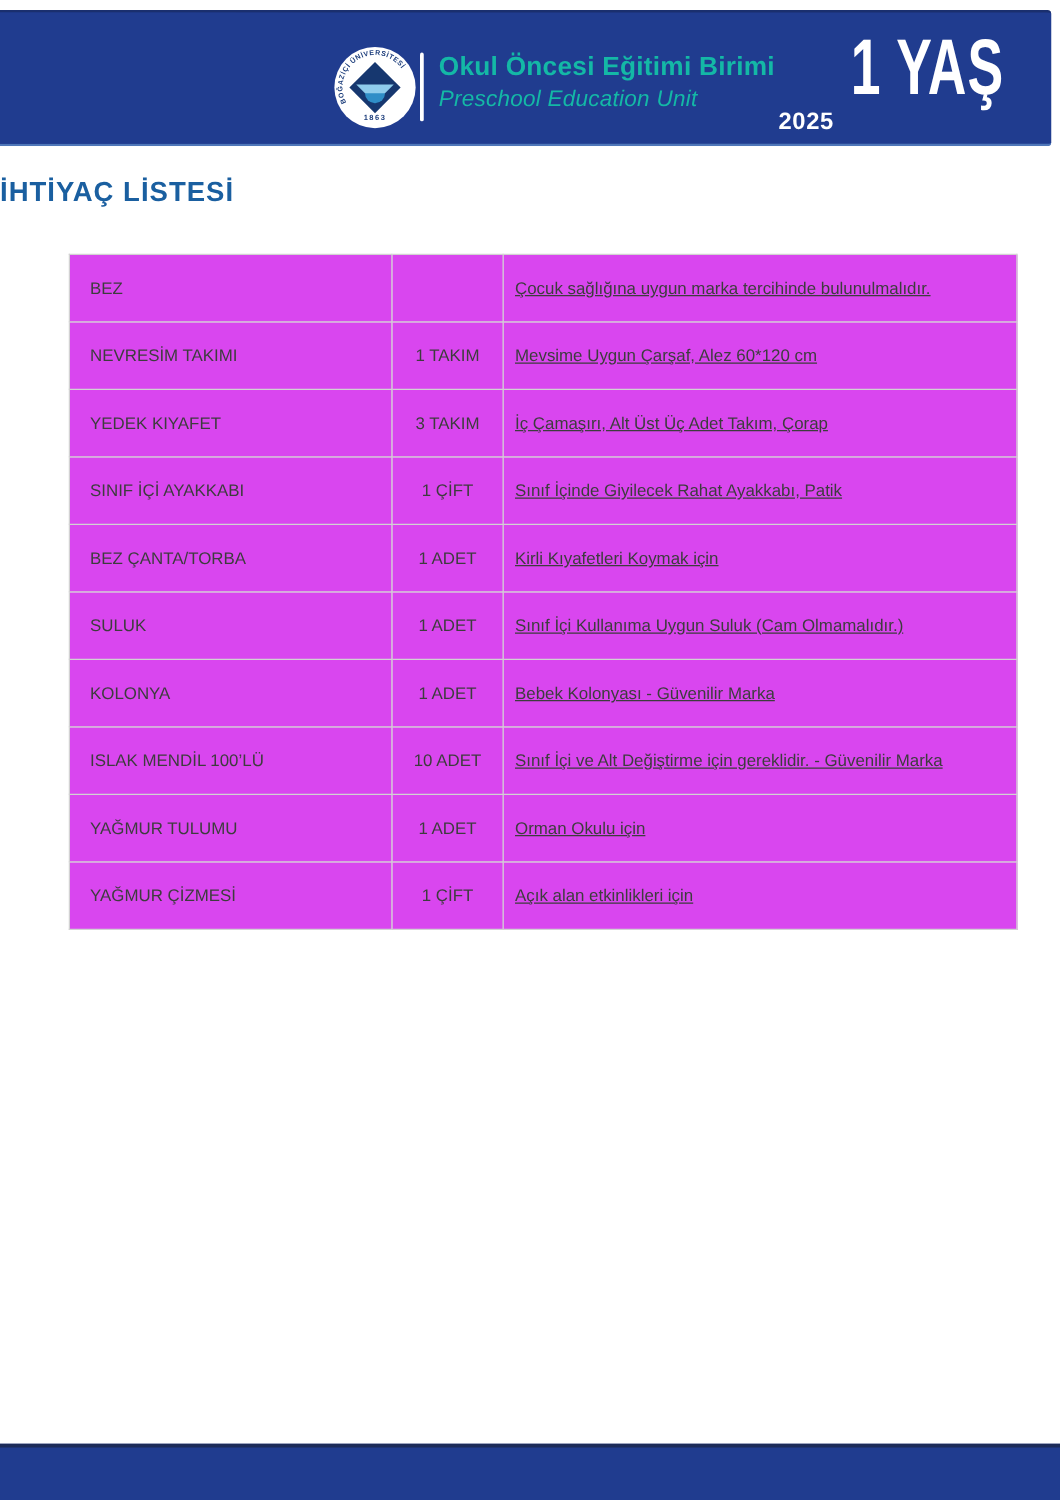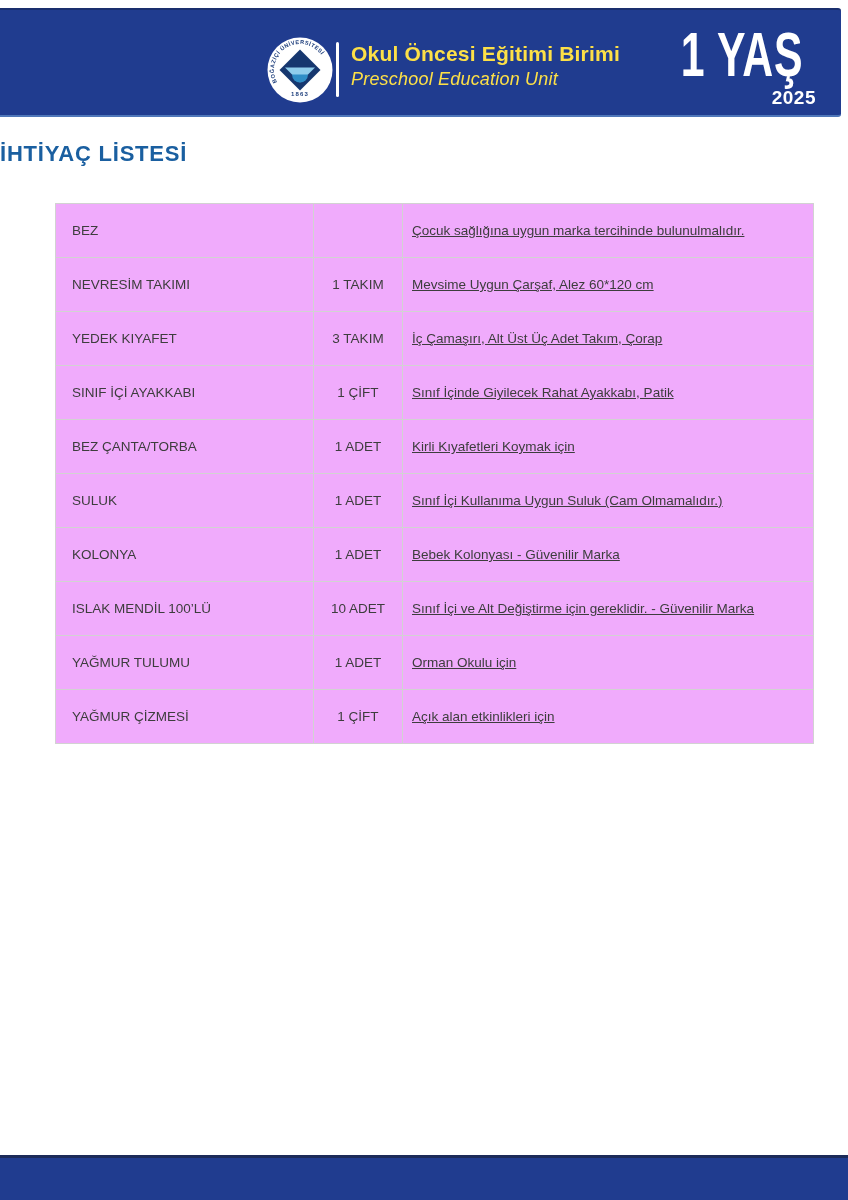--- a/index.html
+++ b/index.html
@@ -25,33 +25,33 @@
     position: absolute; left: 267px; top: 27px;
     width: 66px; height: 66px;
   }
   .header-divider {
     position: absolute; left: 336px; top: 32px;
     width: 3px; height: 55px;
     background: #ffffff; border-radius: 2px;
   }
   .org-text {
     position: absolute; left: 351px; top: 31px;
-    color: #fde047;
+    color: #14b8a6;
   }
   .org-title {
     font-size: 21px; font-weight: bold; letter-spacing: 0.2px;
     line-height: 1.25;
   }
   .org-subtitle {
     font-size: 18px; font-weight: 400; font-style: italic;
     line-height: 1.35; letter-spacing: 0.2px;
   }
   .age-block {
     position: absolute; right: 25px; top: 13px;
-    text-align: right; color: #ffffff;
+    text-align: left; color: #ffffff;
   }
   .age-label {
     font-size: 63px; font-weight: bold; line-height: 1;
     letter-spacing: 1px;
     transform: scaleX(0.68); transform-origin: 100% 50%;
     margin-right: 13px;
   }
   .age-year {
     font-size: 19px; font-weight: bold; margin-top: 1px;
     letter-spacing: 0.5px;
@@ -71,21 +71,21 @@
     width: 758px;
     border-collapse: collapse;
     table-layout: fixed;
   }
   table.needs td {
     border: 1px solid #d2d2d2;
     height: 54px;
     font-size: 13.5px;
     color: #3d3d3d;
     vertical-align: middle;
-    background: #f0abfc;
+    background: #d946ef;
   }
   td.c-item { width: 258px; padding-left: 16px; padding-right: 8px; }
   td.c-qty  { width: 89px;  text-align: center; }
   td.c-desc { width: 411px; padding-left: 9px;  padding-right: 8px; text-decoration: underline; }
 
   
   .footer-bar {
     position: absolute; left: 0; bottom: 0;
     width: 848px; height: 45px;
     background: #203c8f;

